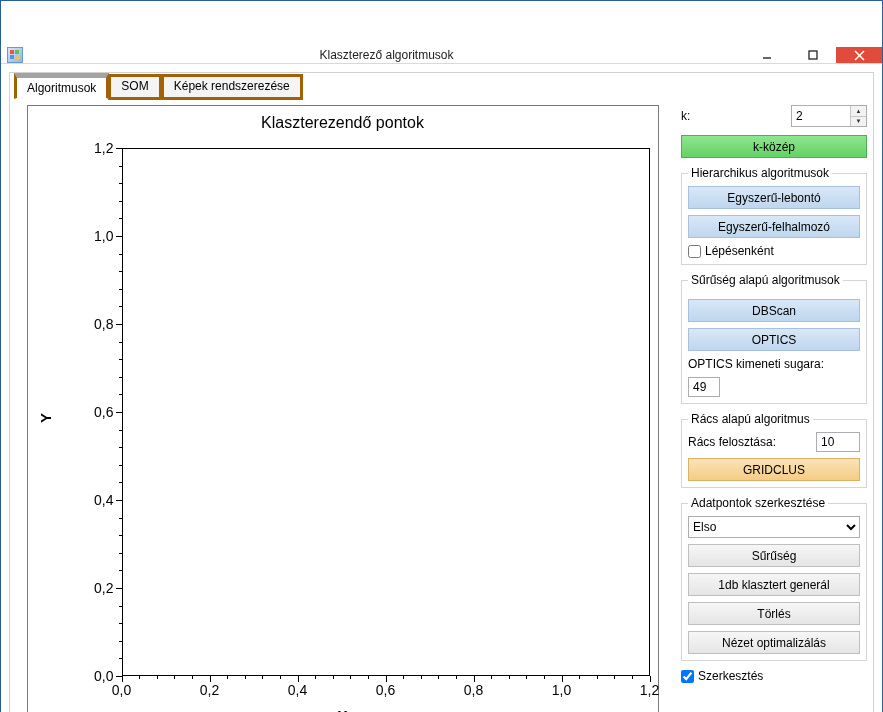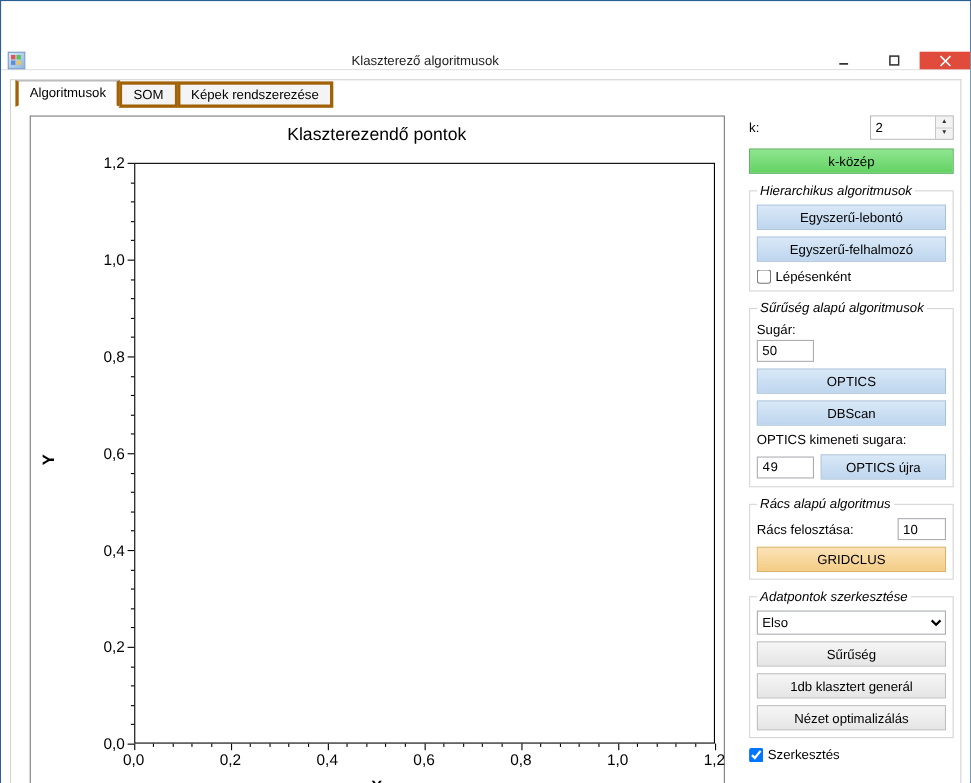--- a/index.html
+++ b/index.html
@@ -13,21 +13,21 @@
   .titlebar .btns { display:flex; height:100%; }
   .titlebar .btn { width:46px; height:100%; display:flex; align-items:center; justify-content:center; }
   .titlebar .btn.close { background:#e04b3b; color:#fff; font-size:16px; }
   .titlebar .btn svg { display:block; }
 
   .client { flex:1; padding:8px; background:#fff; }
   .frame { width:100%; height:100%; border:1px solid #d2d2d2; position:relative; padding:6px; }
 
   .tabs { position:absolute; top:-1px; left:4px; display:flex; }
   .tab { padding:3px 10px; border:3px solid #a16207; background:#fff; font-size:12px; margin-right:-1px; position:relative; top:1px; }
-  .tab.active { border-bottom:1px solid #fff; z-index:2; border-top:1px solid #a3a3a3; }
+  .tab.active { border-bottom:1px solid #fff; z-index:2; border-top:5px solid #a3a3a3; }
   .tab:not(.active) { background:#f4f4f4; top:2px; padding:2px 10px; }
 
   .content { display:flex; height:100%; padding-top:22px; gap:12px; }
   .chart-area { flex:1; display:flex; align-items:flex-start; justify-content:center; padding:4px 0 0 0; }
   .chart-box { width:632px; height:626px; border:1px solid #7a7a7a; background:#fff; position:relative; }
 
   .right-panel { width:186px; display:flex; flex-direction:column; gap:8px; padding-top:4px; }
 
   .row { display:flex; align-items:center; gap:4px; }
   label.lbl { font-size:12px; }
@@ -38,21 +38,21 @@
   .spinner .spin-btns div { flex:1; display:flex; align-items:center; justify-content:center; font-size:6px; line-height:0; color:#333; background:#f2f2f2; }
   .spinner .spin-btns div:first-child { border-bottom:1px solid #c7c7c7;}
 
   button.wide { width:100%; height:23px; border:1px solid #adadad; background:#e9e9e9; font-size:12px; cursor:default; font-family:inherit; }
   button.green { background:linear-gradient(#8fe58f,#63d363); border:1px solid #4caf50; }
   button.blue  { background:linear-gradient(#d9e8f7,#bed6ee); border:1px solid #a7c0db; }
   button.orange{ background:linear-gradient(#fbe2b6,#f4cd86); border:1px solid #dcb268; }
   button.gray  { background:linear-gradient(#f6f6f6,#e5e5e5); border:1px solid #bfbfbf; }
 
   fieldset { border:1px solid #d5d5d5; padding:6px; margin:0; }
-  fieldset legend { font-size:12px; padding:0 3px;font-style:italic; }
+  fieldset legend { font-size:12px; padding:0 3px; }
   fieldset .inner { display:flex; flex-direction:column; gap:6px; }
 
   .two-col { display:flex; gap:10px; }
   .two-col > div { flex:1; display:flex; flex-direction:column; gap:2px; }
 
   select.combo { width:100%; height:22px; border:1px solid #abadb3; background:#fff; font-size:12px; font-family:inherit; }
 
   .check { display:flex; align-items:center; gap:4px; }
   .check input { width:13px; height:13px; margin:0; }
 
@@ -215,31 +215,26 @@
                 <input type="checkbox" style="">
                 <span>Lépésenként</span>
               </div>
             </div>
           </fieldset>
 
           <fieldset>
             <legend>Sűrűség alapú algoritmusok</legend>
             <div class="inner">
               <div class="two-col">
-                <div>
-                  <span>Sugár:</span>
-                  <input class="num" style="width: 52px;" value="50">
-                </div>
-              </div>
+              </div>
+              <button class="wide blue">DBScan</button>
               <button class="wide blue">OPTICS</button>
-              <button class="wide blue">DBScan</button>
               <span>OPTICS kimeneti sugara:</span>
               <div class="row" style="gap:6px">
-                <input class="num" style="width: 52px; font-family: Liberation Mono, monospace;" value="49">
-                <button class="wide blue" style="flex:1">OPTICS újra</button>
+                <input class="num" style="width: 32px;" value="49">
               </div>
             </div>
           </fieldset>
 
           <fieldset>
             <legend>Rács alapú algoritmus</legend>
             <div class="inner">
               <div class="row">
                 <span style="flex:1">Rács felosztása:</span>
                 <input class="num" style="width: 44px;" value="10">
@@ -249,20 +244,21 @@
           </fieldset>
 
           <fieldset>
             <legend>Adatpontok szerkesztése</legend>
             <div class="inner">
               <select class="combo">
                 <option>Elso</option>
               </select>
               <button class="wide gray">Sűrűség</button>
               <button class="wide gray">1db klasztert generál</button>
+              <button class="wide gray">Törlés</button>
               <button class="wide gray">Nézet optimalizálás</button>
             </div>
           </fieldset>
 
           <div class="check">
             <input type="checkbox" checked="" style="">
             <span>Szerkesztés</span>
           </div>
         </div>
       </div>

